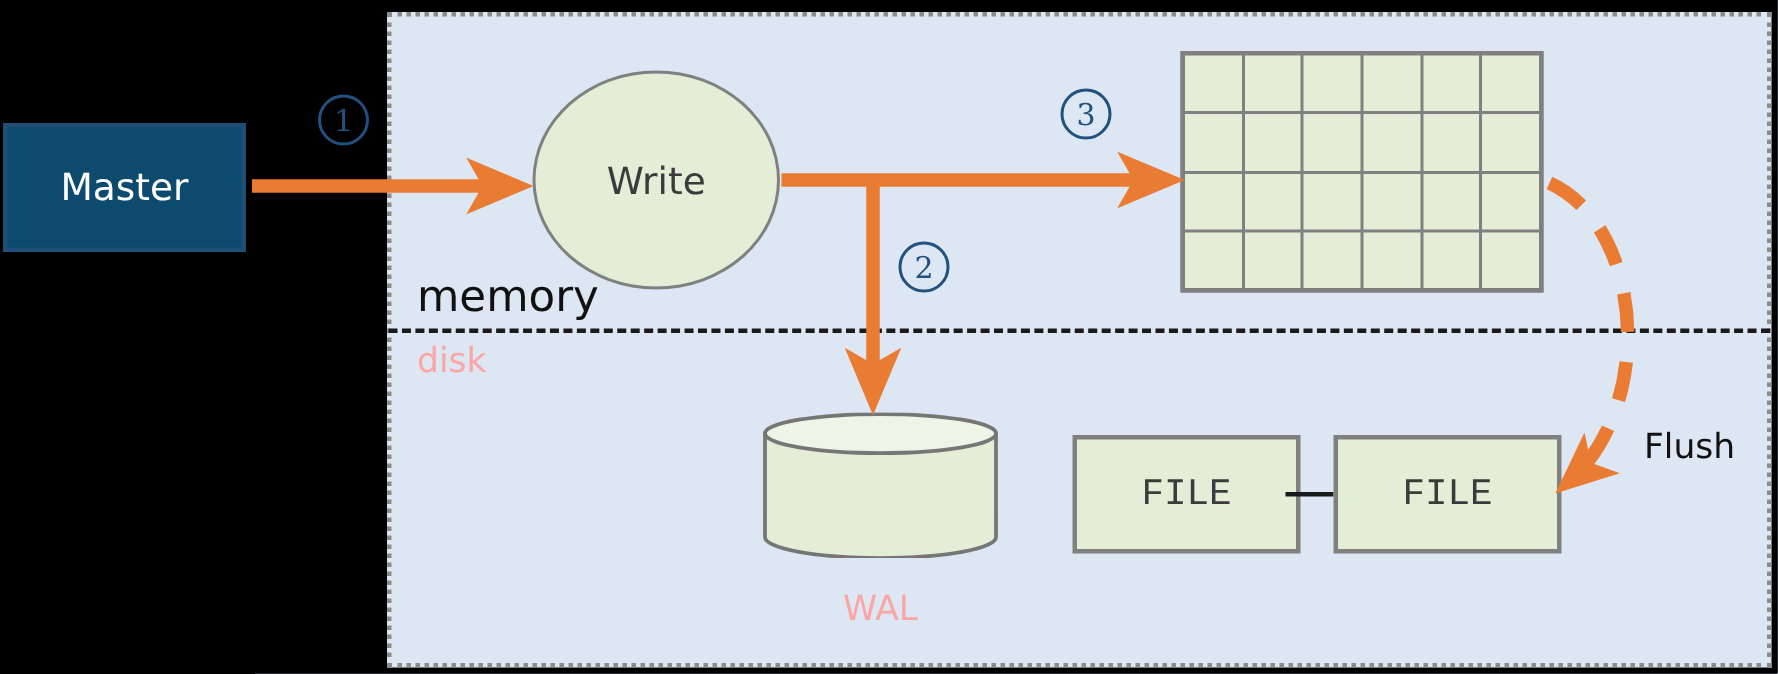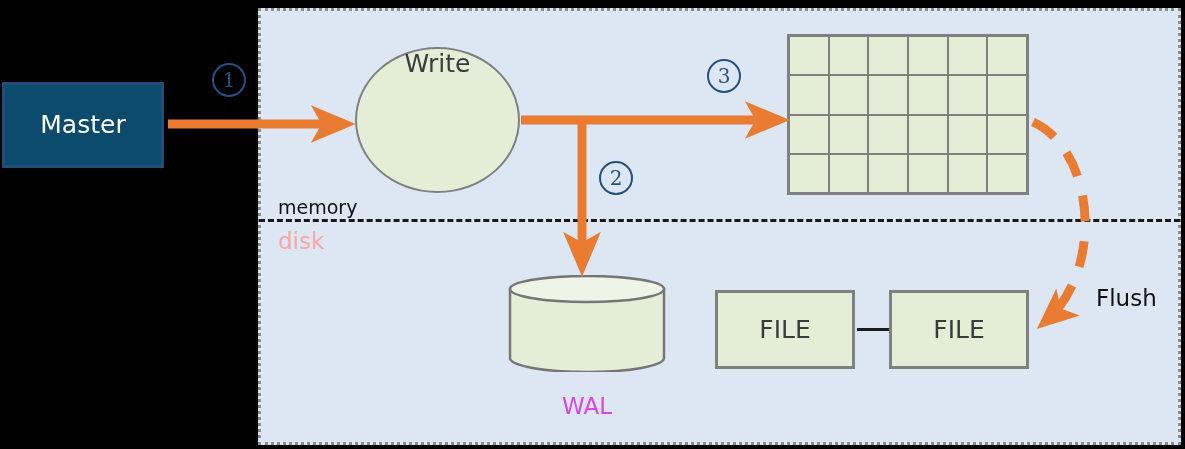--- a/index.html
+++ b/index.html
@@ -53,20 +53,21 @@
     position: absolute;
     left: 355px;
     top: 47px;
     width: 165px;
     height: 146px;
     border-radius: 50%;
     background: #e4eed7;
     border: 2px solid #808080;
     box-sizing: border-box;
     display: flex;
+    align-items: center;
     justify-content: center;
     font-size: 25px;
     color: #3b3b3b;
   }
 
   
   #memtable-grid {
     position: absolute;
     left: 787px;
     top: 34px;
@@ -93,37 +94,38 @@
     width: 158px;
     height: 97px;
   }
   #wal-label {
     position: absolute;
     left: 508px;
     top: 393px;
     width: 158px;
     text-align: center;
     font-size: 23px;
-    color: #d946ef;
+    color: #fca5a5;
   }
 
   
   .file-box {
     position: absolute;
     top: 290px;
-    width: 140px;
+    width: 152px;
     height: 79px;
     background: #e4eed7;
     border: 3px solid #808080;
     box-sizing: border-box;
     display: flex;
     align-items: center;
     justify-content: center;
     font-size: 25px;
     color: #3b3b3b;
+    font-family: Liberation Mono, monospace;
   }
   #file-box-1 { left: 715px; }
   #file-box-2 { left: 889px; }
   #file-connector {
     position: absolute;
     left: 857px;
     top: 328px;
     width: 33px;
     height: 3px;
     background: #1a1a1a;
@@ -134,22 +136,22 @@
     position: absolute;
     left: 259px;
     top: 219px;
     width: 921px;
     height: 0;
     border-top: 3px dashed #1a1a1a;
   }
   #label-memory {
     position: absolute;
     left: 278px;
-    top: 196px;
-    font-size: 19px;
+    top: 180px;
+    font-size: 29px;
     color: #111111;
   }
   #label-disk {
     position: absolute;
     left: 278px;
     top: 228px;
     font-size: 23px;
     color: #fca5a5;
   }
 

